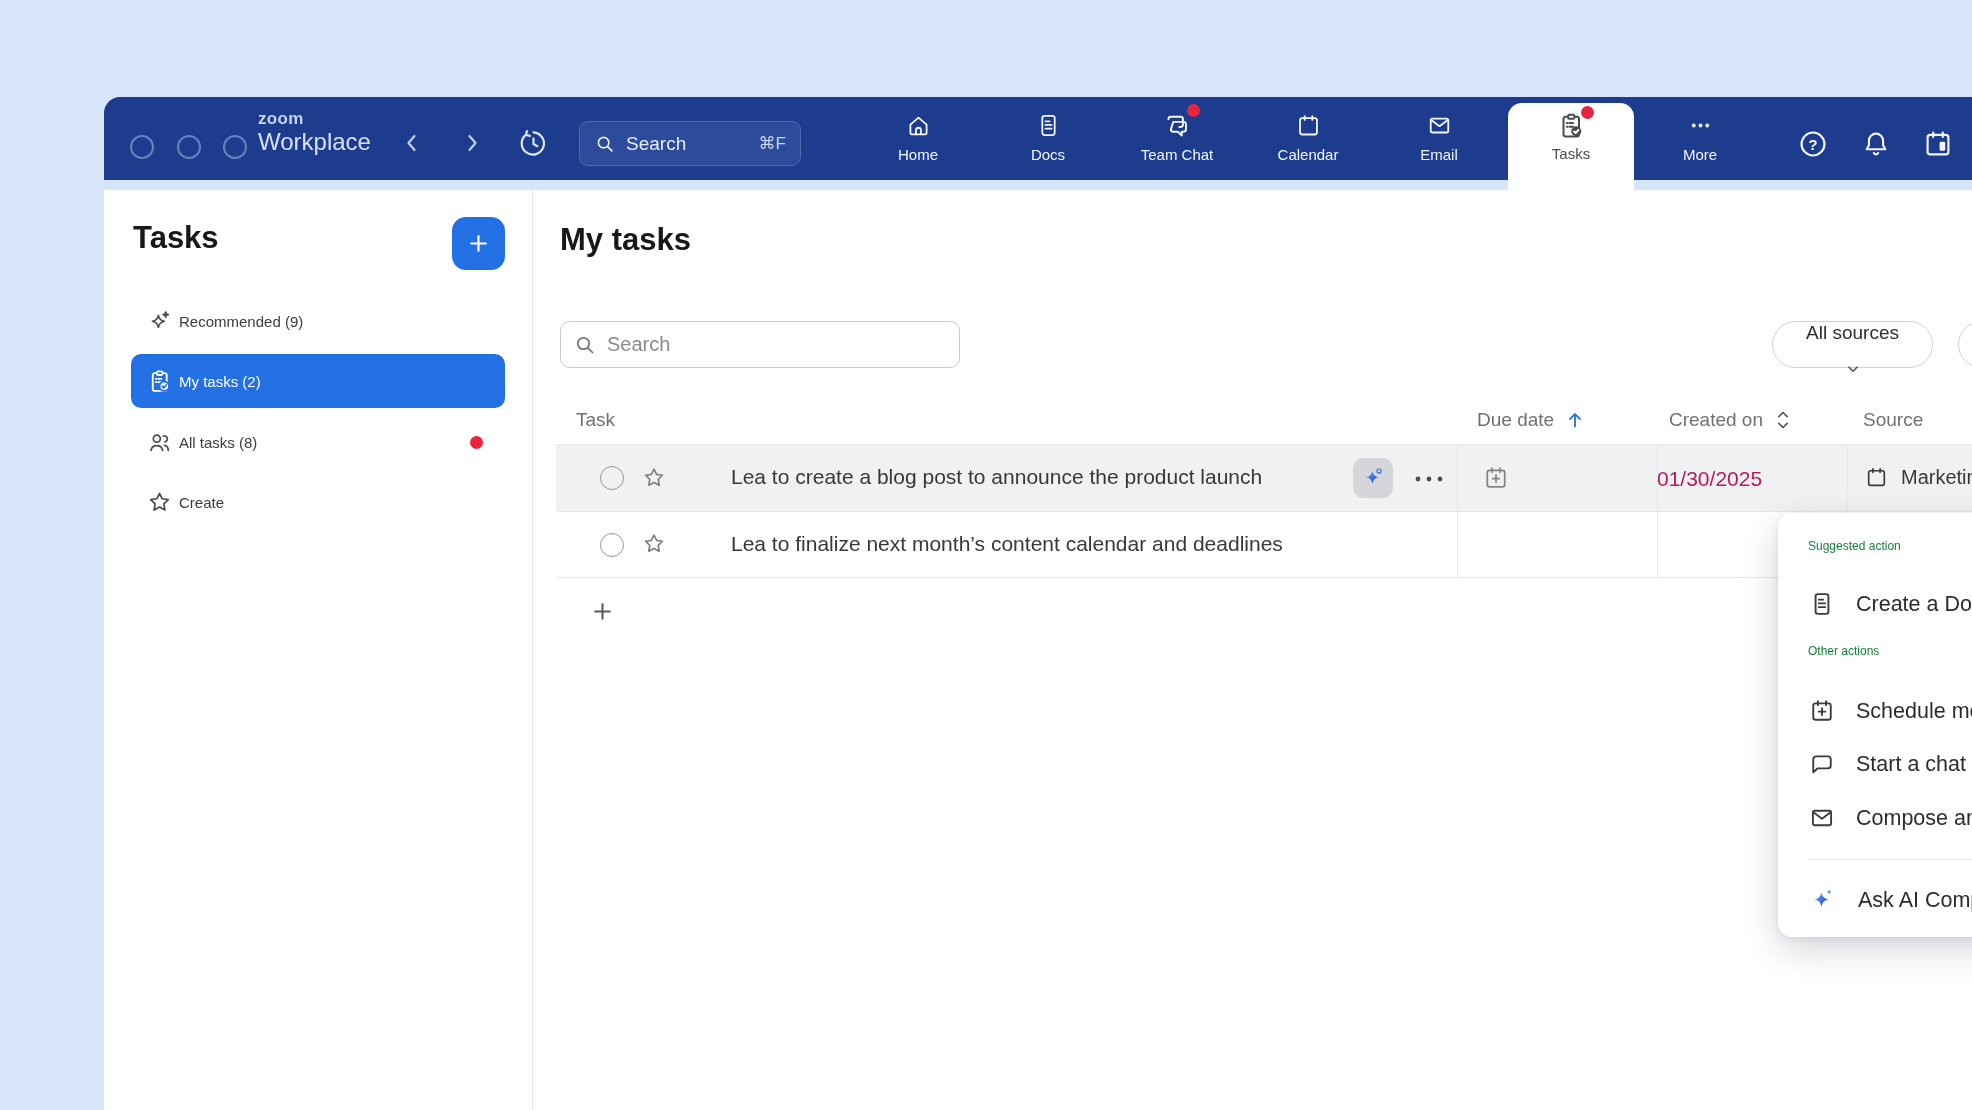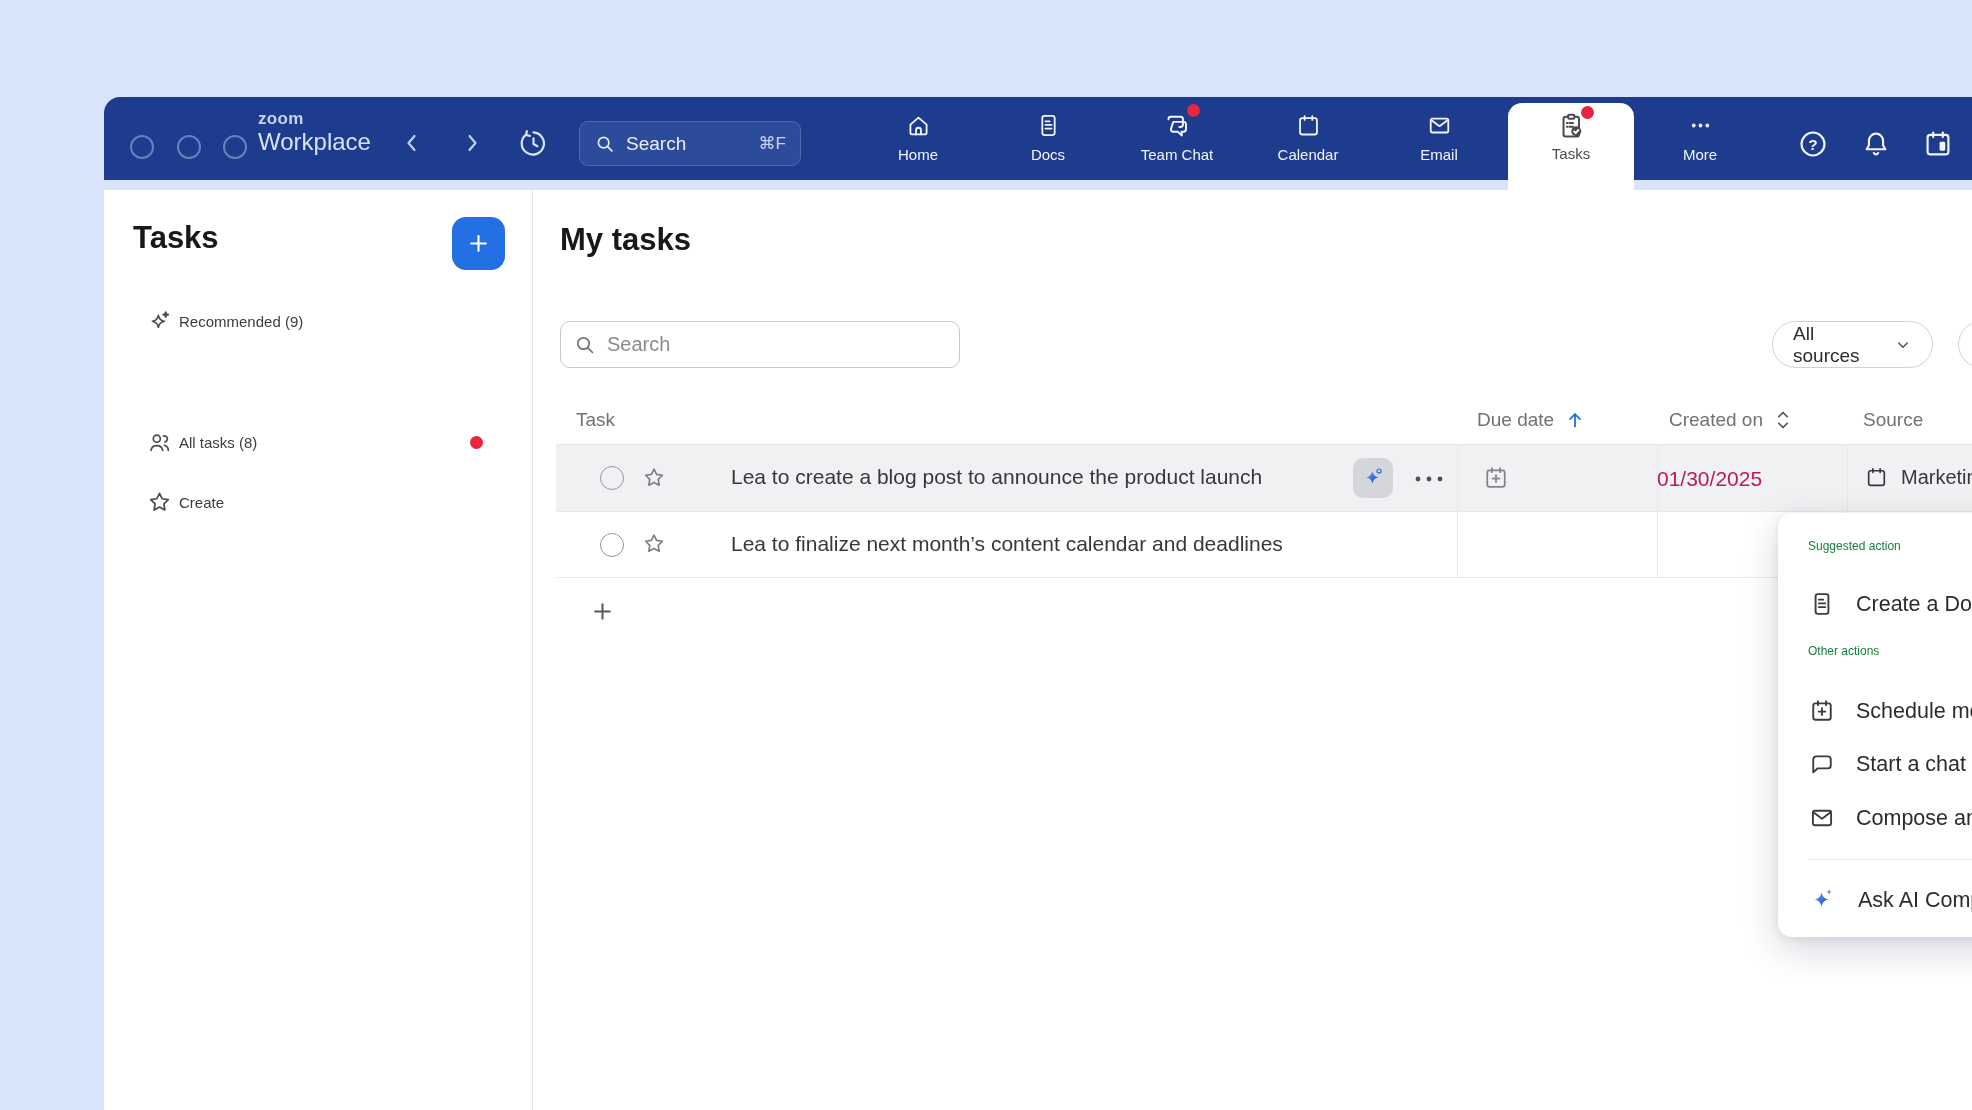--- a/index.html
+++ b/index.html
@@ -74,21 +74,21 @@
     border:1px solid #c7c8cb; border-radius:10px; background:#fff;
     display:flex; align-items:center; padding:0 12px; gap:10px;
   }
   .main-search input {
     border:none; outline:none; flex:1; font-size:20px; color:#37383c;
     font-family:"Liberation Sans","DejaVu Sans",sans-serif; background:transparent;
   }
   .main-search input::placeholder { color:#8a8b90; }
   .pill {
     top:131px; height:47px; border:1px solid #d0d1d4; border-radius:24px; background:#fff;
-    display:flex; align-items:center; gap:16px; padding:0 20px; font-size:19px; color:#2b2c30; cursor:pointer;
+    display:flex; align-items:center; gap:16px; padding:0 20px; font-size:19px; color:#2b2c30; cursor:pointer;flex-direction:column;
   }
 
   
   .thead { left:23px; top:205px; right:0; height:50px; border-bottom:1px solid #e7e8ea;
            font-size:19px; color:#6f7175; }
   .th { position:absolute; top:0; height:50px; display:flex; align-items:center; gap:10px; }
   .trow { left:23px; right:0; height:67px; border-bottom:1px solid #e7e8ea; }
   .trow.hovered { background:#f0f1f2; }
   .vdiv { width:1px; background:#e7e8ea; }
   .check-circle { width:24px; height:24px; border-radius:50%; border:1.5px solid #96979c; background:transparent; cursor:pointer; }
@@ -277,20 +277,35 @@
   <div class="abs side-item" style="top:104px">
     <span>
       <svg width="27" height="27" viewBox="0 0 24 24" fill="none" stroke="#4a4b50" stroke-width="1.5" stroke-linejoin="round">
         <path d="M11 6.5 C11.6 9.6 13.2 11.2 16.3 11.8 C13.2 12.4 11.6 14 11 17.1 C10.4 14 8.8 12.4 5.7 11.8 C8.8 11.2 10.4 9.6 11 6.5 Z"></path>
         <path d="M17.5 3.6 l.6 1.7 1.7 .6 -1.7 .6 -.6 1.7 -.6 -1.7 -1.7 -.6 1.7 -.6 Z"></path>
       </svg>
     </span>
     <span>Recommended (9)</span>
   </div>
 
+  <div class="abs side-item active" style="top:164px">
+    <span>
+      <svg width="27" height="27" viewBox="0 0 24 24" fill="none" stroke="#ffffff" stroke-width="1.6" stroke-linecap="round" stroke-linejoin="round">
+        <rect x="6" y="4.6" width="12.4" height="15.8" rx="1.8"></rect>
+        <rect x="9.7" y="3" width="5" height="3.2" rx="1" fill="#2270e4"></rect>
+        <line x1="8.7" y1="9.6" x2="9.3" y2="9.6"></line>
+          <line x1="10.8" y1="9.6" x2="13.6" y2="9.6"></line>
+        <line x1="8.7" y1="12.6" x2="9.3" y2="12.6"></line>
+          <line x1="10.8" y1="12.6" x2="13.6" y2="12.6"></line>
+        <circle cx="16.2" cy="16.2" r="4.2" fill="#ffffff" stroke="#2270e4"></circle>
+        <polyline points="14.4 16.3 15.7 17.6 18 15.1" stroke="#2270e4" stroke-width="1.6"></polyline>
+      </svg>
+    </span>
+    <span>My tasks (2)</span>
+  </div>
 
   <div class="abs side-item" style="top:225px">
     <span>
       <svg width="27" height="27" viewBox="0 0 24 24" fill="none" stroke="#4a4b50" stroke-width="1.5" stroke-linecap="round" stroke-linejoin="round">
         <circle cx="9.6" cy="8.6" r="3.1"></circle>
         <path d="M4.4 19 a5.3 5.3 0 0 1 10.4 0"></path>
         <path d="M15.4 6.2 a2.7 2.7 0 1 1 1.4 5.2"></path>
         <path d="M16.4 14.5 a4.8 4.8 0 0 1 3.4 4.5"></path>
       </svg>
     </span>

